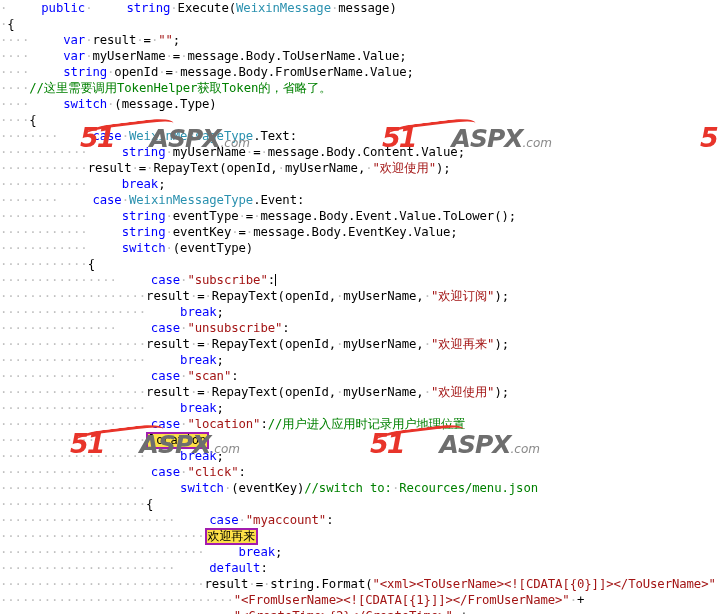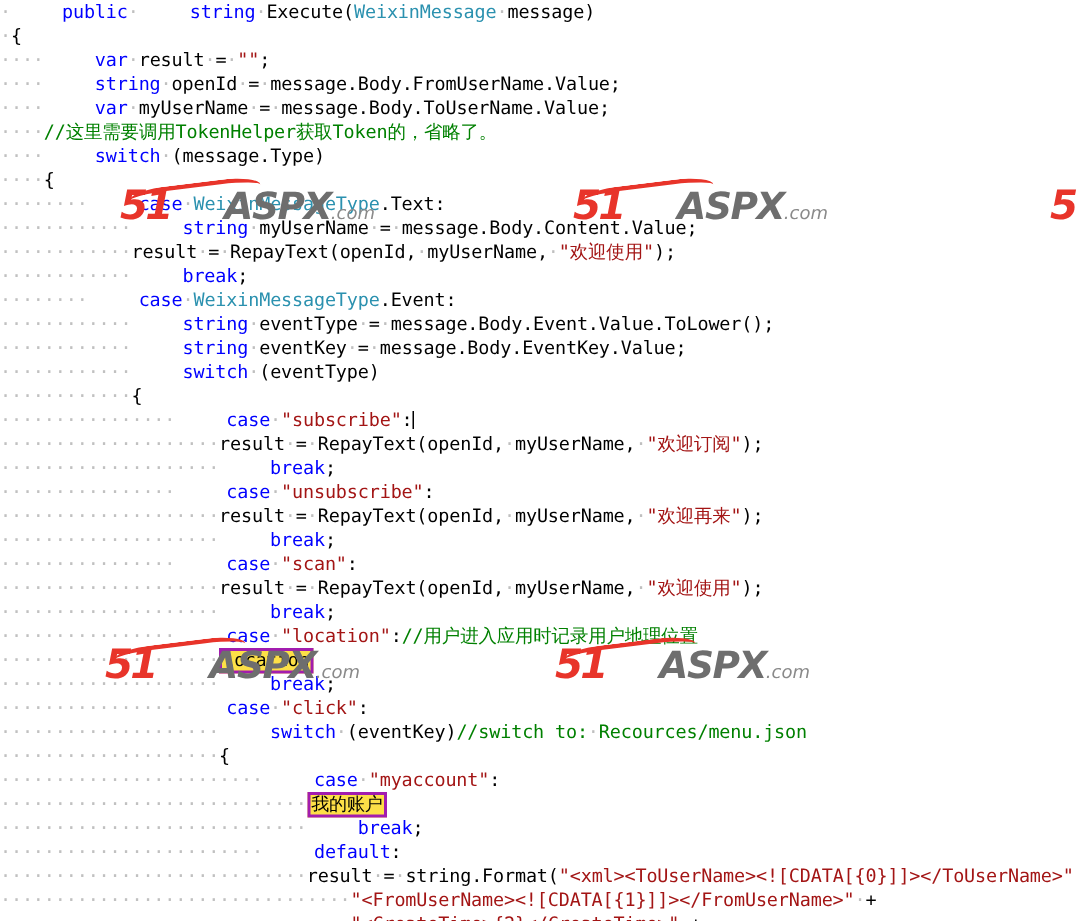--- a/index.html
+++ b/index.html
@@ -120,22 +120,22 @@
       <div class="wm wm-small wm-2" style="left: 382px; top: 122px;"><span class="wm-swoosh" style="left: 6px; top: 0px; width: 88px; height: 10px;"></span><span class="wm-51">51</span><span class="wm-aspx">ASPX</span><span class="wm-com">.com</span></div>
       <div class="wm wm-small wm-3" style="left: 70px; top: 428px;"><span class="wm-swoosh" style="left: 6px; top: 0px; width: 88px; height: 10px;"></span><span class="wm-51">51</span><span class="wm-aspx">ASPX</span><span class="wm-com">.com</span></div>
       <div class="wm wm-small wm-4" style="left: 370px; top: 428px;"><span class="wm-swoosh" style="left: 6px; top: 0px; width: 88px; height: 10px;"></span><span class="wm-51">51</span><span class="wm-aspx">ASPX</span><span class="wm-com">.com</span></div>
       <div class="wm wm-small wm-5" style="left: 700px; top: 122px;"><span class="wm-51">5</span><span class="wm-aspx"></span><span class="wm-com"></span></div>
     </div>
 
   <div class="code-surface" id="code-surface">
       <div class="code-line"><span class="dot">·</span><span class="kw">public</span><span class="dot">·</span><span class="kw">string</span><span class="dot">·</span><span class="pln">Execute(</span><span class="typ">WeixinMessage</span><span class="dot">·</span><span class="pln">message)</span></div>
       <div class="code-line"><span class="dot">·</span><span class="pln">{</span></div>
       <div class="code-line"><span class="ind">····</span><span class="kw">var</span><span class="dot">·</span><span class="pln">result</span><span class="dot">·</span><span class="pln">=</span><span class="dot">·</span><span class="str">""</span><span class="pln">;</span></div>
+      <div class="code-line"><span class="ind">····</span><span class="kw">var</span><span class="dot">·</span><span class="pln">myUserName</span><span class="dot">·</span><span class="pln">=</span><span class="dot">·</span><span class="pln">message.Body.ToUserName.Value</span><span class="pln">;</span></div>
       <div class="code-line"><span class="ind">····</span><span class="kw">string</span><span class="dot">·</span><span class="pln">openId</span><span class="dot">·</span><span class="pln">=</span><span class="dot">·</span><span class="pln">message.Body.FromUserName.Value;</span></div>
-      <div class="code-line"><span class="ind">····</span><span class="kw">var</span><span class="dot">·</span><span class="pln">myUserName</span><span class="dot">·</span><span class="pln">=</span><span class="dot">·</span><span class="pln">message.Body.ToUserName.Value</span><span class="pln">;</span></div>
       <div class="code-line"><span class="ind">····</span><span class="cmt">//这里需要调用TokenHelper获取Token的，省略了。</span></div>
       <div class="code-line"><span class="ind">····</span><span class="kw">switch</span><span class="dot">·</span><span class="pln">(message.Type)</span></div>
       <div class="code-line"><span class="ind">····</span><span class="pln">{</span></div>
       <div class="code-line"><span class="ind">········</span><span class="kw">case</span><span class="dot">·</span><span class="typ">WeixinMessageType</span><span class="pln">.Text:</span></div>
       <div class="code-line"><span class="ind">············</span><span class="kw">string</span><span class="dot">·</span><span class="pln">myUserName</span><span class="dot">·</span><span class="pln">=</span><span class="dot">·</span><span class="pln">message.Body.Content.Value;</span></div>
       <div class="code-line"><span class="ind">············</span><span class="pln">result</span><span class="dot">·</span><span class="pln">=</span><span class="dot">·</span><span class="pln">RepayText(openId,</span><span class="dot">·</span><span class="pln">myUserName,</span><span class="dot">·</span><span class="str">"欢迎使用"</span><span class="pln">);</span></div>
       <div class="code-line"><span class="ind">············</span><span class="kw">break</span><span class="pln">;</span></div>
       <div class="code-line"><span class="ind">········</span><span class="kw">case</span><span class="dot">·</span><span class="typ">WeixinMessageType</span><span class="pln">.Event:</span></div>
       <div class="code-line"><span class="ind">············</span><span class="kw">string</span><span class="dot">·</span><span class="pln">eventType</span><span class="dot">·</span><span class="pln">=</span><span class="dot">·</span><span class="pln">message.Body.Event.Value.ToLower();</span></div>
       <div class="code-line"><span class="ind">············</span><span class="kw">string</span><span class="dot">·</span><span class="pln">eventKey</span><span class="dot">·</span><span class="pln">=</span><span class="dot">·</span><span class="pln">message.Body.EventKey.Value;</span></div>
@@ -150,21 +150,21 @@
       <div class="code-line"><span class="ind">················</span><span class="kw">case</span><span class="dot">·</span><span class="str">"scan"</span><span class="pln">:</span></div>
       <div class="code-line"><span class="ind">····················</span><span class="pln">result</span><span class="dot">·</span><span class="pln">=</span><span class="dot">·</span><span class="pln">RepayText(openId,</span><span class="dot">·</span><span class="pln">myUserName,</span><span class="dot">·</span><span class="str">"欢迎使用"</span><span class="pln">);</span></div>
       <div class="code-line"><span class="ind">····················</span><span class="kw">break</span><span class="pln">;</span></div>
       <div class="code-line"><span class="ind">················</span><span class="kw">case</span><span class="dot">·</span><span class="str">"location"</span><span class="pln">:</span><span class="cmt">//用户进入应用时记录用户地理位置</span></div>
       <div class="code-line"><span class="ind">····················</span><span class="snippet-box">location</span></div>
       <div class="code-line"><span class="ind">····················</span><span class="kw">break</span><span class="pln">;</span></div>
       <div class="code-line"><span class="ind">················</span><span class="kw">case</span><span class="dot">·</span><span class="str">"click"</span><span class="pln">:</span></div>
       <div class="code-line"><span class="ind">····················</span><span class="kw">switch</span><span class="dot">·</span><span class="pln">(eventKey)</span><span class="cmt">//switch to:</span><span class="dot">·</span><span class="cmt">Recources/menu.json</span></div>
       <div class="code-line"><span class="ind">····················</span><span class="pln">{</span></div>
       <div class="code-line"><span class="ind">························</span><span class="kw">case</span><span class="dot">·</span><span class="str">"myaccount"</span><span class="pln">:</span></div>
-      <div class="code-line"><span class="ind">····························</span><span class="snippet-box">我的账户</span></div>
+      <div class="code-line"><span class="ind">····························</span><span class="snippet-box">欢迎再来</span></div>
       <div class="code-line"><span class="ind">····························</span><span class="kw">break</span><span class="pln">;</span></div>
       <div class="code-line"><span class="ind">························</span><span class="kw">default</span><span class="pln">:</span></div>
       <div class="code-line"><span class="ind">····························</span><span class="pln">result</span><span class="dot">·</span><span class="pln">=</span><span class="dot">·</span><span class="pln">string.Format(</span><span class="str">"&lt;xml&gt;&lt;ToUserName&gt;&lt;![CDATA[{0}]]&gt;&lt;/ToUserName&gt;"</span><span class="dot">·</span></div>
       <div class="code-line"><span class="ind">································</span><span class="str">"&lt;FromUserName&gt;&lt;![CDATA[{1}]]&gt;&lt;/FromUserName&gt;"</span><span class="dot">·</span><span class="pln">+</span></div>
       <div class="code-line"><span class="ind">································</span><span class="str">"&lt;CreateTime&gt;{2}&lt;/CreateTime&gt;"</span><span class="dot">·</span><span class="pln">+</span></div>
     </div>
 
 </div>
 
 </body></html>

